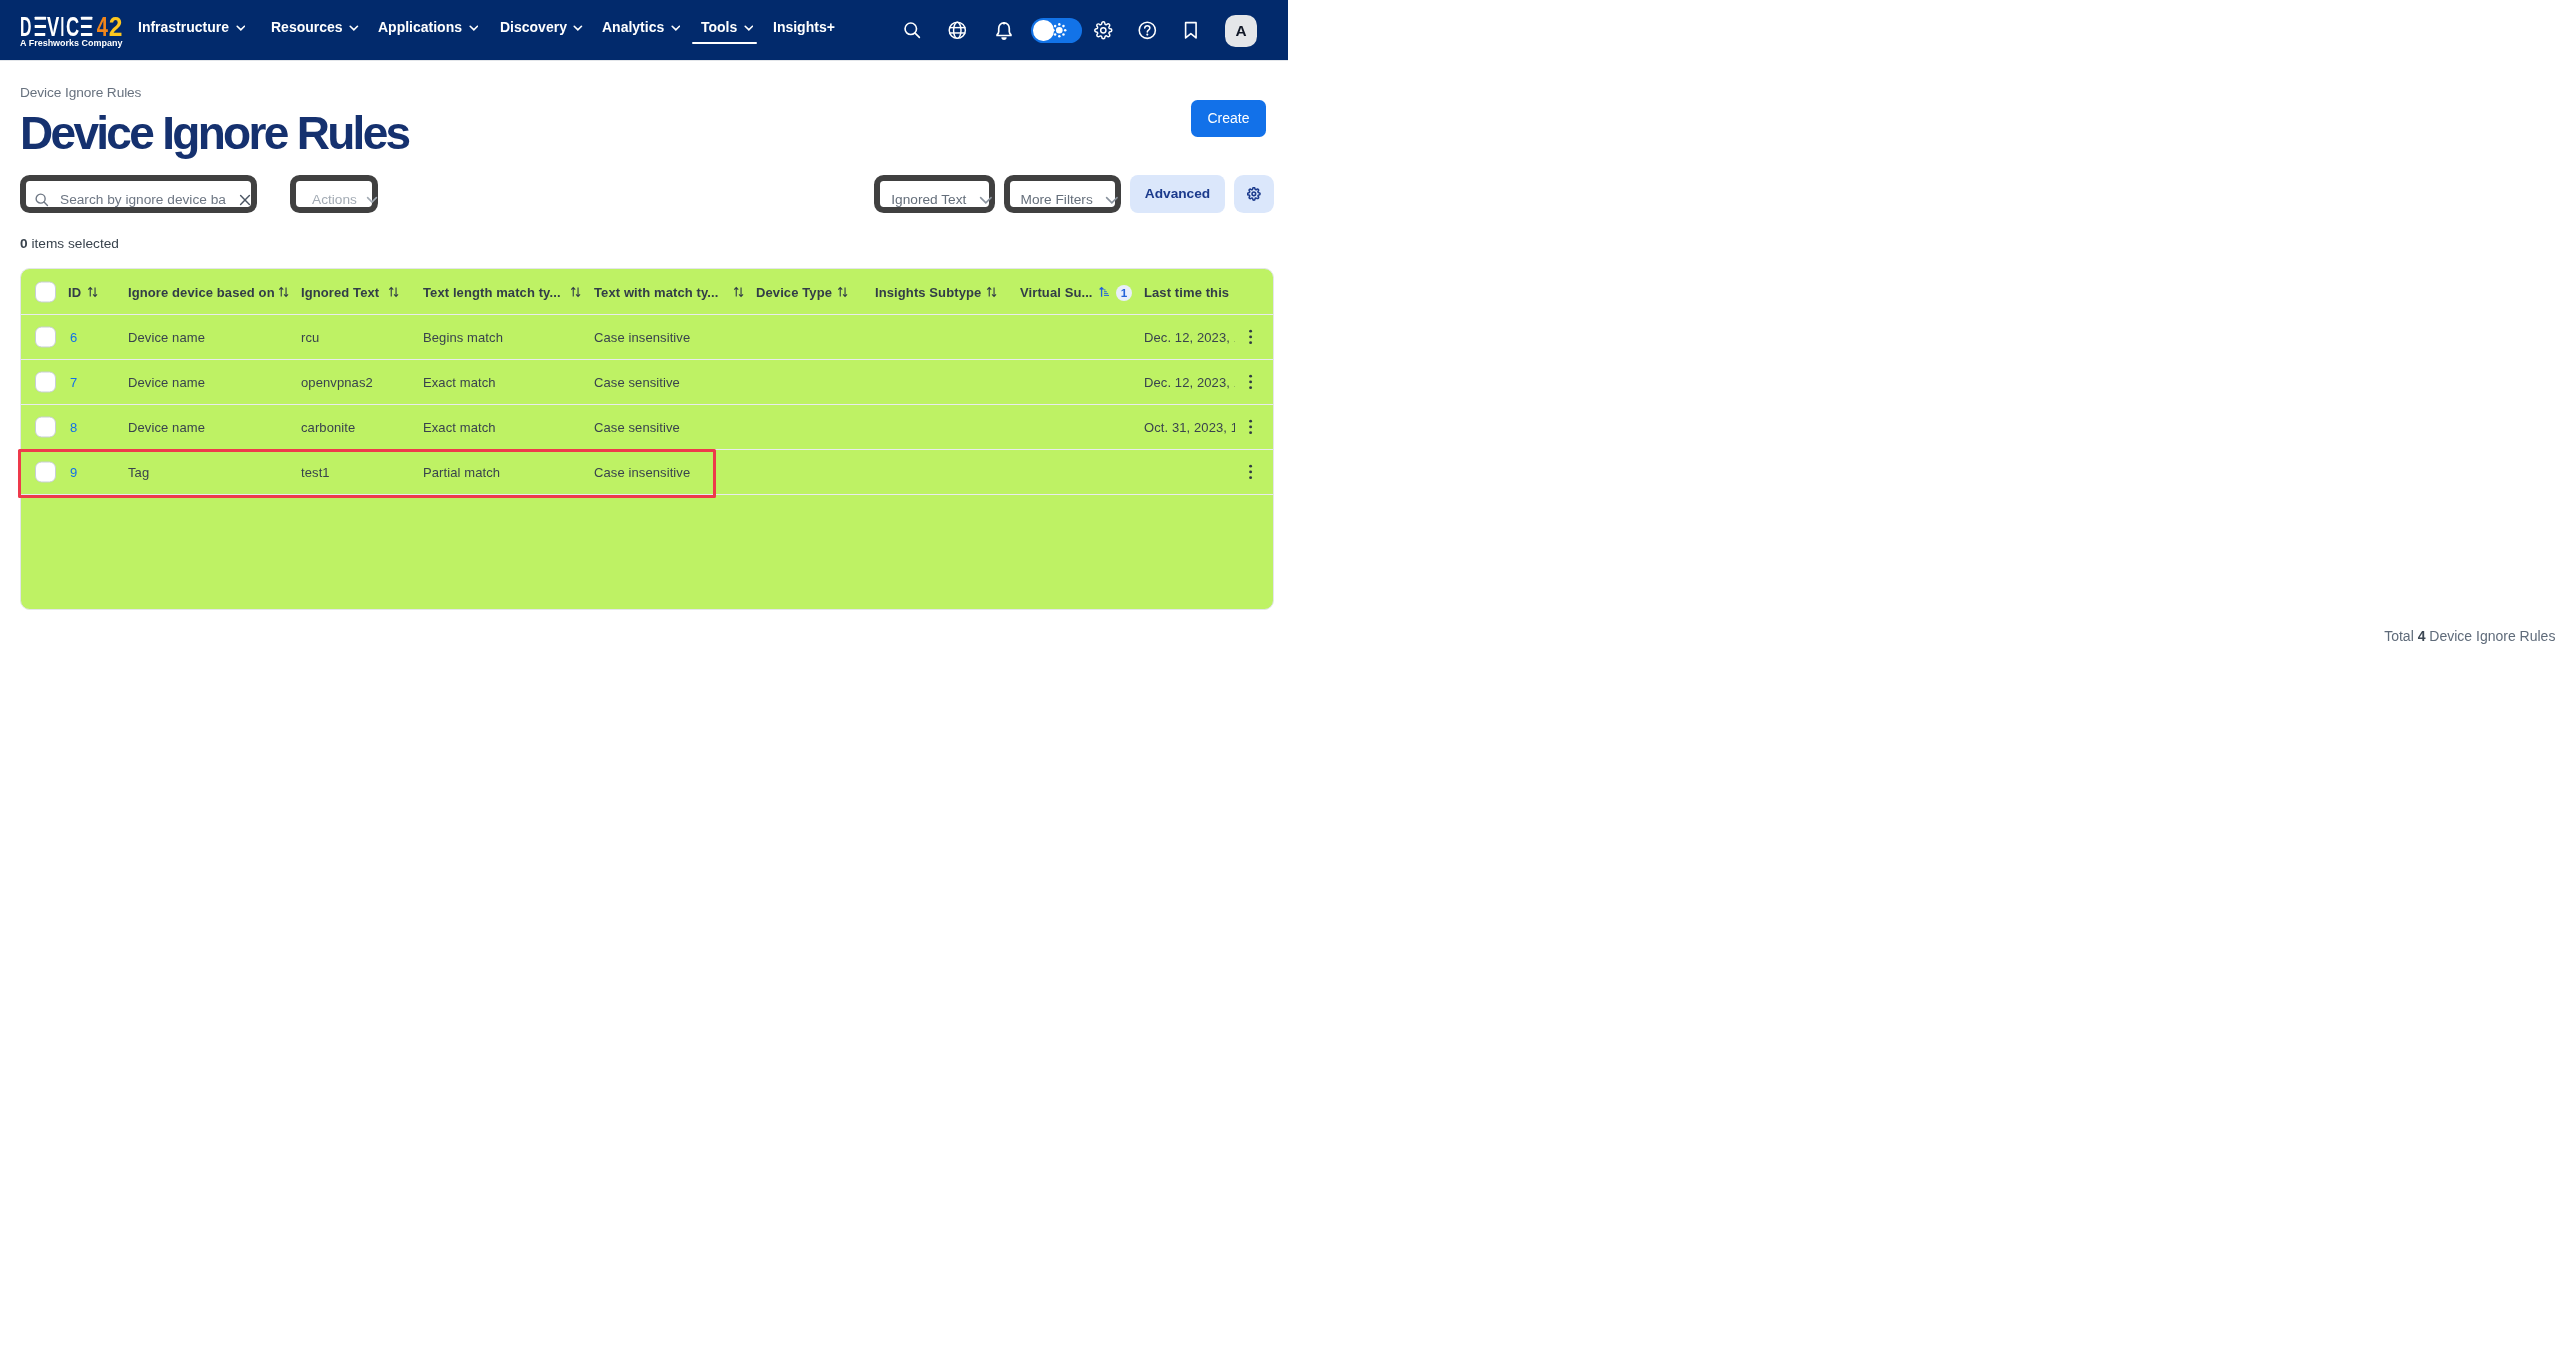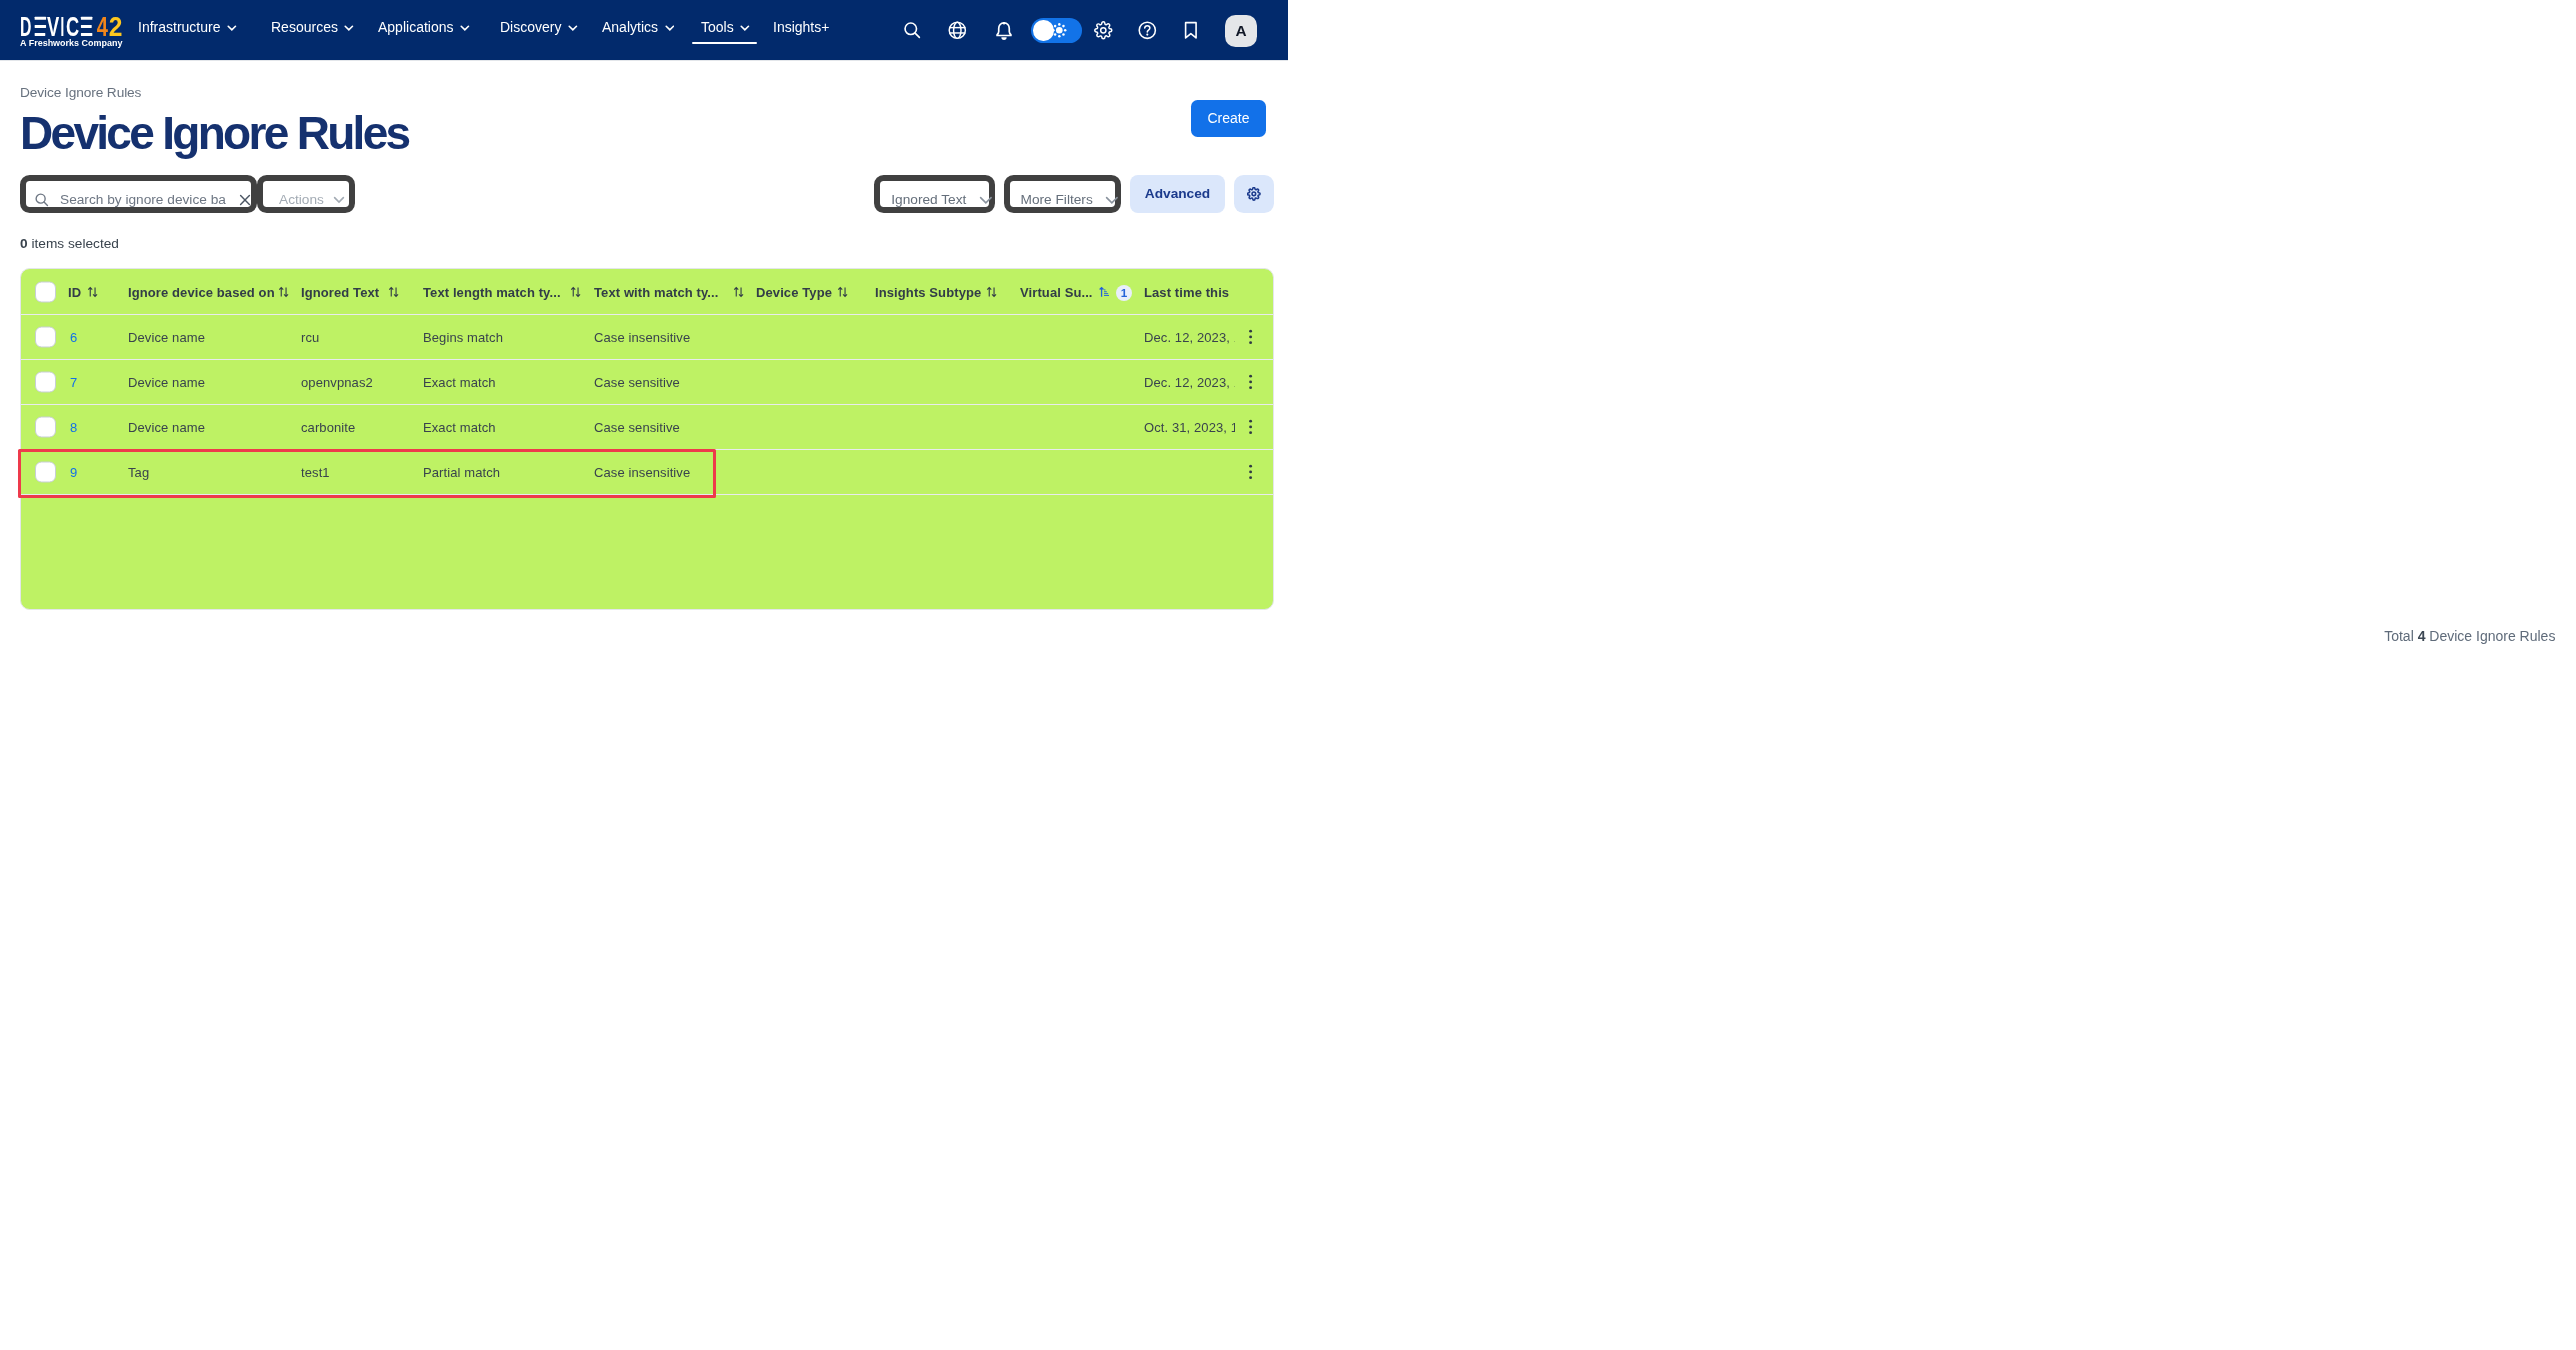--- a/index.html
+++ b/index.html
@@ -1,18 +1,18 @@
 <!DOCTYPE html>
 <html style="font-size:13px"><head>
 <meta charset="utf-8">
 <style>
 * { margin:0; padding:0; box-sizing:border-box; }
 html,body { width:1288px; height:675px; background:#fff; font-family:"Liberation Sans", sans-serif; overflow:hidden; }
 .nav { position:absolute; left:0; top:0; width:1288px; height:61px; background:#022a6c; border-bottom:0.8px solid #e3e6ea; }
-.navitem { position:absolute; top:19.4px; color:#fff; font-size:14px; font-weight:normal; white-space:nowrap; }
+.navitem { position:absolute; top:19.4px; color:#fff; font-size:14px; font-weight:bold; white-space:nowrap; }
 .chev { display:inline-block; margin-left:6.5px; vertical-align:0.8px; }
 .underline { position:absolute; left:692px; top:42px; width:65px; height:2px; background:#fff; border-radius:1.6px; }
 .icon { position:absolute; top:21px; }
 .breadcrumb { position:absolute; left:20px; top:85px; font-size:13.7px; color:#68727f; letter-spacing:-0.1px; }
 .title { position:absolute; left:20px; top:106px; font-size:46px; font-weight:bold; color:#15316f; letter-spacing:-2.7px; }
 .createbtn { position:absolute; left:1191px; top:100px; width:75px; height:37px; background:#1271e9; border-radius:6.5px; color:#fff; font-size:14px; text-align:center; line-height:37px; }
 .ctrl { position:absolute; top:175px; height:38px; border:6px solid #404040; border-radius:9.7px; background:#fff; }
 .itemsel { position:absolute; left:20px; top:236px; font-size:13.7px; color:#39434d; }
 .card { position:absolute; left:20px; top:268px; width:1254px; height:342px; border:0.8px solid #e3e6ea; border-radius:9.7px; background:#bef264; }
 .thead { position:relative; height:46px; border-bottom:0.8px solid #e8ebee; font-weight:bold; color:#323d47; font-size:13px; }
@@ -120,21 +120,21 @@
 <div class="ctrl" style="left:20px;width:237px">
   <svg style="position:absolute;left:9.3px;top:12px" width="13.7" height="13.7" viewBox="0 0 17 17">
       <circle cx="7" cy="7" r="5.6" fill="none" stroke="#6d7683" stroke-width="1.7"></circle>
       <line x1="11.2" y1="11.2" x2="15.5" y2="15.5" stroke="#6d7683" stroke-width="1.7" stroke-linecap="round"></line>
     </svg>
   <span style="position:absolute;left:34px;top:10.5px;font-size:13.7px;color:#6d7683;white-space:nowrap;overflow:hidden;width:179px;display:inline-block">Search by ignore device ba</span>
   <svg style="position:absolute;left:213px;top:13px" width="12" height="12" viewBox="0 0 15 15">
       <path d="M2 2 L13 13 M13 2 L2 13" stroke="#4b5563" stroke-width="1.8" stroke-linecap="round"></path>
     </svg>
 </div>
-<div class="ctrl" style="left:257px;width:98px">
+<div class="ctrl" style="left:290px;width:88px">
   <span style="position:absolute;left:16px;top:10.5px;font-size:13.7px;color:#a3abb4">Actions</span>
   <svg style="position:absolute;left:70px;top:15.4px" width="12" height="8" viewBox="0 0 15 10">
       <path d="M2 2 L7.5 7.5 L13 2" fill="none" stroke="#a3abb4" stroke-width="2" stroke-linecap="round"></path>
     </svg>
 </div>
 <div class="ctrl" style="left:874px;width:121px">
   <span style="position:absolute;left:11.3px;top:10.5px;font-size:13.7px;color:#646e7a">Ignored Text</span>
   <svg style="position:absolute;left:99px;top:14.6px" width="13.7" height="9" viewBox="0 0 17 11">
       <path d="M2 2 L8.5 8.5 L15 2" fill="none" stroke="#8a939e" stroke-width="2" stroke-linecap="round"></path>
     </svg>

